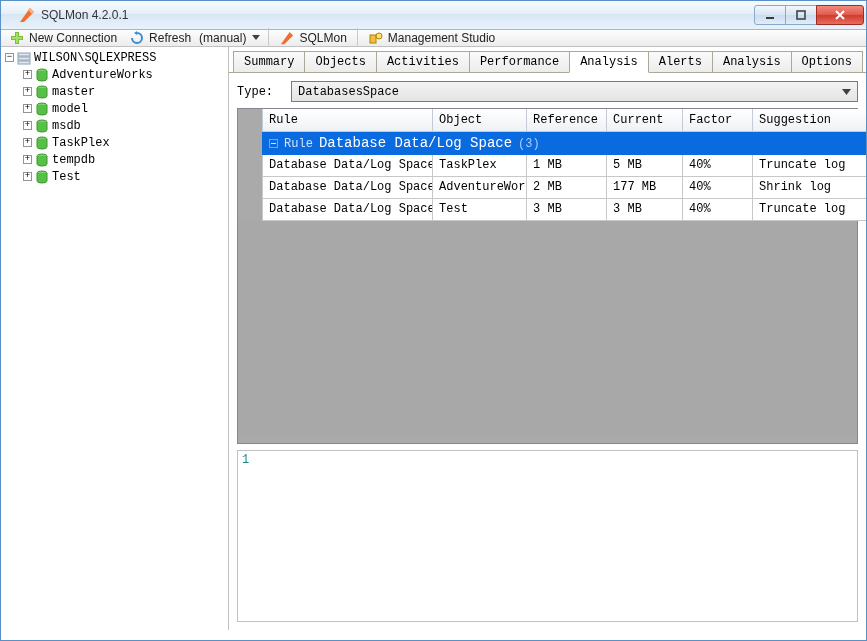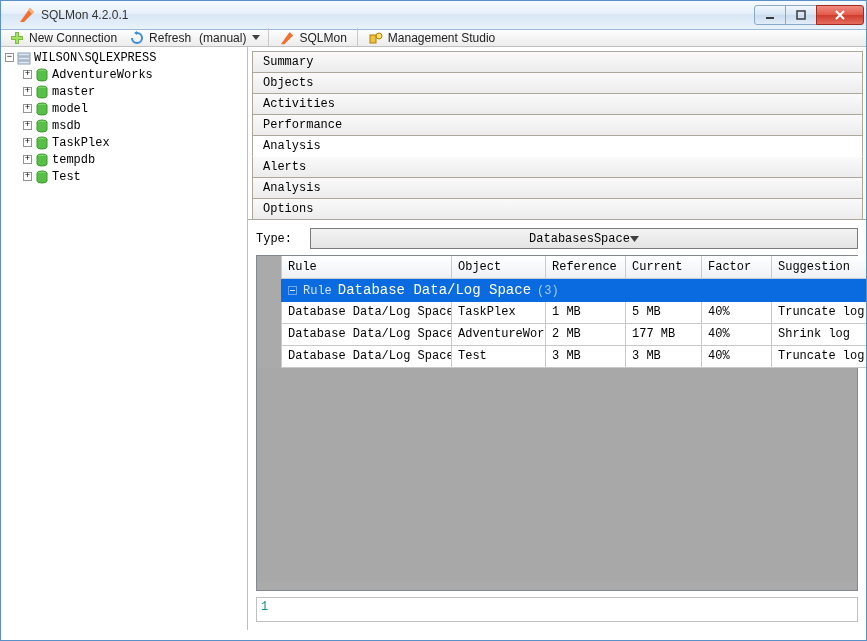--- a/index.html
+++ b/index.html
@@ -95,21 +95,20 @@
   .content {
     flex: 1;
     display: flex; flex-direction: column;
     background: #fff;
   }
   
   .tabs {
     display: flex;
     padding: 4px 4px 0 4px;
     background: #fff;
-    flex-direction: column;
   }
   .tab {
     padding: 3px 10px 3px 10px;
     border: 1px solid #aca899;
     border-bottom: none;
     background: linear-gradient(to bottom, #fafafa 0%, #ececec 100%);
     margin-right: -1px;
     color: #000;
     position: relative;
   }
@@ -127,21 +126,21 @@
     font-family: Liberation Mono, monospace;
   }
   .type-label { width: 54px; }
   .type-combo {
     flex: 1;
     height: 21px;
     border: 1px solid #7b7b7b;
     background: linear-gradient(to bottom, #f3f3f3 0%, #e4e4e4 100%);
     display: flex; align-items: center;
     padding: 0 6px;
-    justify-content: center;
+    justify-content: space-between;
   }
   
   .grid-wrap {
     margin: 0 8px;
     border: 1px solid #828790;
     background: #aaa;
     height: 336px;
   }
   .grid {
     width: 100%;

